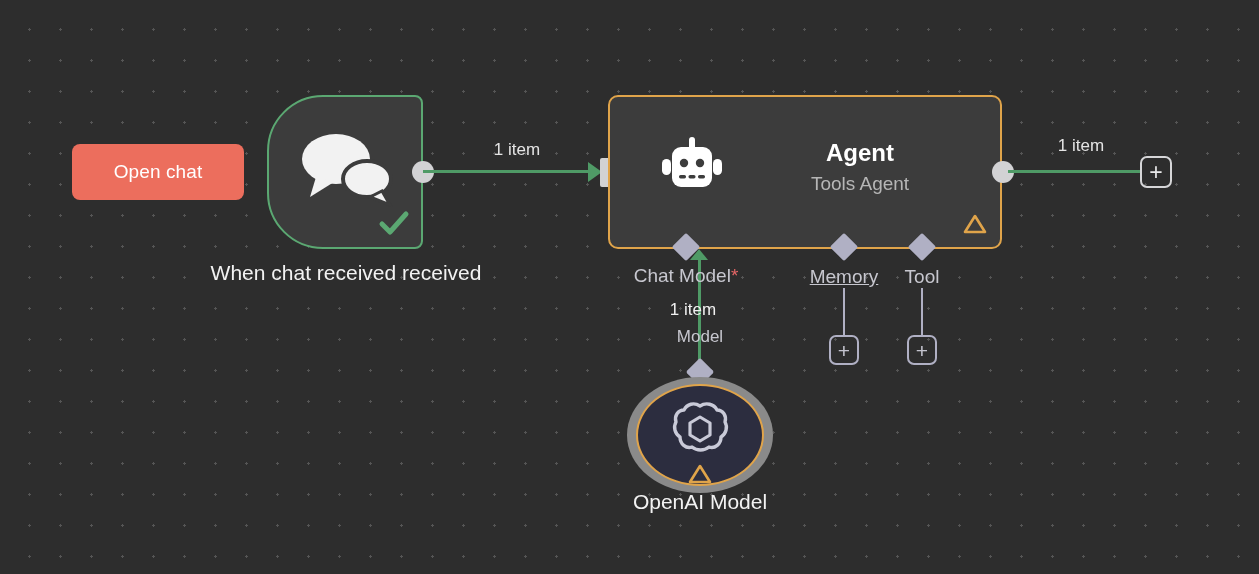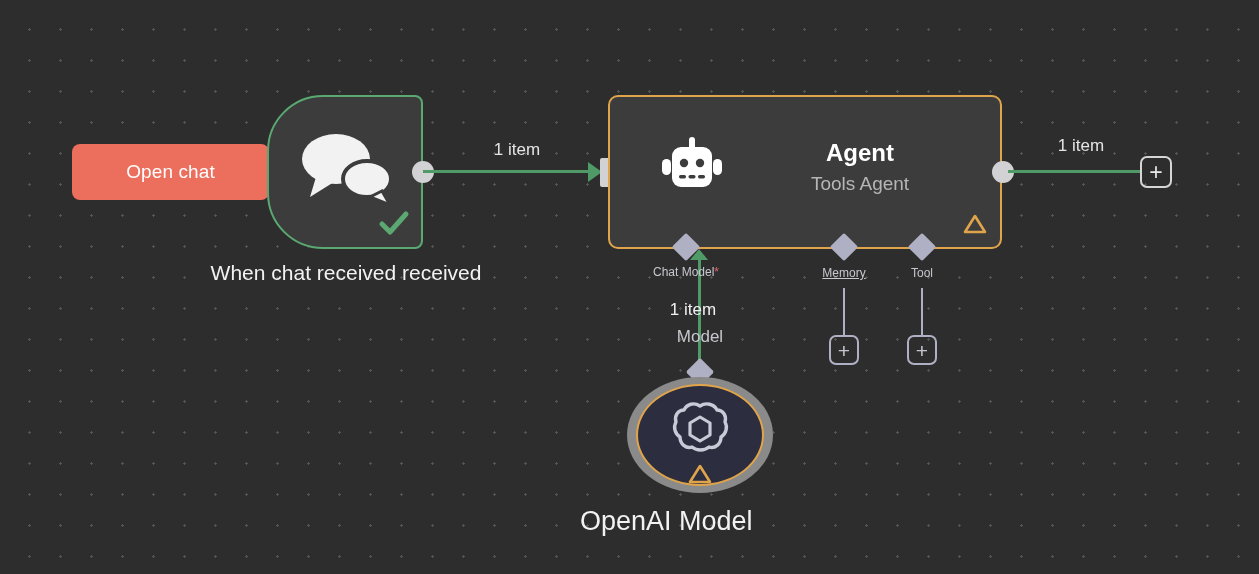--- a/index.html
+++ b/index.html
@@ -13,21 +13,21 @@
     position:relative;width:1259px;height:574px;
     background-color:#2d2d2d;
     background-image:radial-gradient(circle, #555555 1.1px, transparent 1.2px);
     background-size:31px 31px;
     background-position:14px 14px;
   }
   .abs{position:absolute;}
 
   
   #open-chat{
-    left:72px;top:144px;width:197px;height:56px;
+    left:72px;top:144px;width:172px;height:56px;
     background:#ec6e5d;border-radius:8px;
     display:flex;align-items:center;justify-content:center;
     color:#ffffff;font-size:19px;letter-spacing:.1px;
     cursor:pointer;border:none;
   }
 
   
   #trigger-node{
     left:267px;top:95px;width:156px;height:154px;
     background:#3c3c3c;
@@ -74,21 +74,21 @@
   #conn2-line{left:1008px;top:170px;width:134px;height:3px;background:#4f9a66;}
   #conn2-label{left:1026px;top:136px;width:110px;text-align:center;color:#e4e4e4;font-size:17px;}
   #plus-main{
     left:1140px;top:156px;width:32px;height:32px;border:2px solid #d6d6d8;
     border-radius:7px;box-sizing:border-box;display:flex;align-items:center;justify-content:center;
     color:#e9e9ea;font-size:23px;line-height:1;cursor:pointer;
   }
 
   
   .diamond{width:20px;height:20px;background:#b0b0c4;transform:rotate(45deg);border-radius:2px;}
-  .sub-label{color:#c7c7cf;font-size:12px;text-align:center;white-space:nowrap;}
+  .sub-label{color:#c7c7cf;font-size:19px;text-align:center;white-space:nowrap;}
   .sub-stem{width:2px;background:#b0b0c4;}
   .plus-box{
     width:30px;height:30px;border:2px solid #b0b0c4;border-radius:7px;box-sizing:border-box;
     display:flex;align-items:center;justify-content:center;color:#c3c3ce;font-size:21px;line-height:1;cursor:pointer;
   }
 
   
   #cm-diamond{left:676px;top:237px;}
   #cm-label{left:606px;top:265px;width:160px;}
   #cm-label .req{color:#e56666;}
@@ -119,21 +119,21 @@
     left:0;top:0;width:146px;height:116px;border-radius:50%;
     background:#8a8a8a;
   }
   #openai-inner{
     left:9px;top:7px;width:128px;height:102px;border-radius:50%;
     background:#2c2d3f;border:2px solid #e0a44a;box-sizing:border-box;
   }
   #openai-logo{left:43px;top:22px;width:60px;height:60px;}
   #openai-warn{left:60px;bottom:8px;width:26px;height:22px;}
   #openai-diamond{left:690px;top:362px;}
-  #openai-label{left:580px;top:506px;width:240px;color:#f2f2f2;font-size:27px;}
+  #openai-label{left:580px;top:490px;width:240px;text-align:center;color:#f2f2f2;font-size:21px;}
 </style>
 </head>
 <body>
 
 <div id="canvas" class="abs">
 
   <div id="open-chat" class="abs">Open chat</div>
 
   <div id="trigger-node" class="abs">
     <div id="trigger-icon" class="abs">

